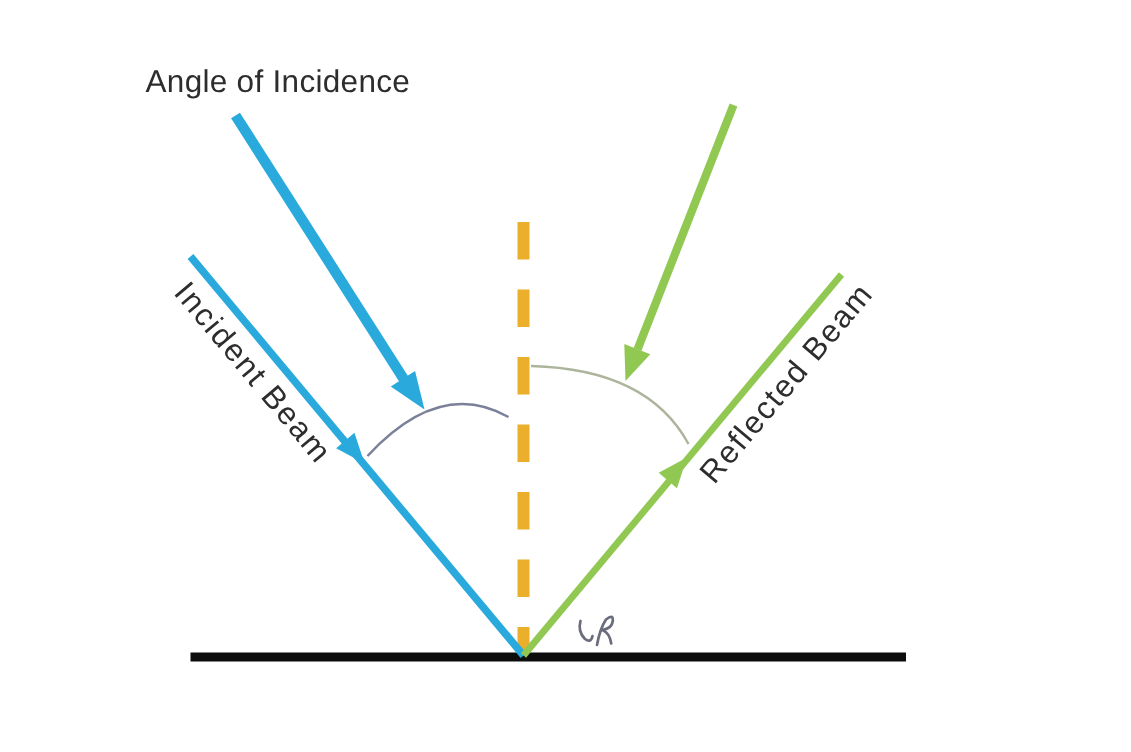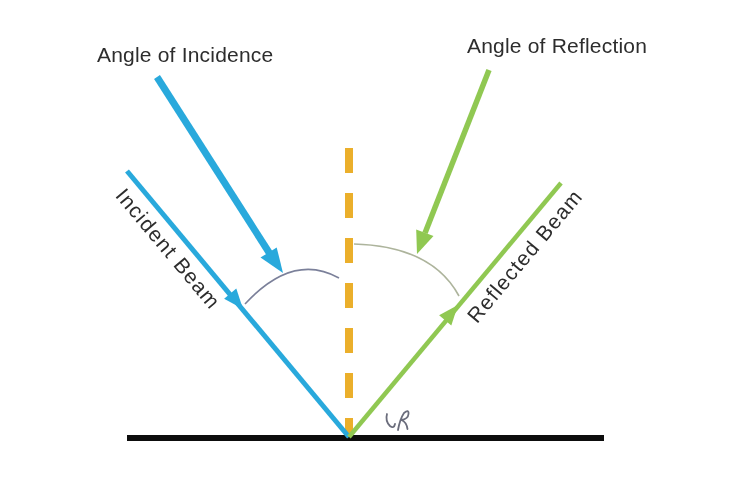--- a/index.html
+++ b/index.html
@@ -71,19 +71,18 @@
     <path d="M 354,244 Q 432,246 459,296" fill="none" stroke-width="1.6" stroke="#ADB49C"></path>
 
     <g fill="none" stroke-width="1.8" stroke-linecap="round" stroke-linejoin="round" stroke="#6B6D7C">
       <path d="M 387,414 q -2,7 3,12 q 4,3 5,-2"></path>
       <path d="M 398,430 q 2,-11 6,-17 q 5,-4 4.5,1 q -0.5,5 -7,6 q 5,2 6,9"></path>
     </g>
   </svg>
 
   <div class="label title-label incidence-title">Angle of Incidence</div>
 
-  <div class="label title-label reflection-title">Angle of Reflection</div>
 
   <div class="label beam-label incident-beam-label">Incident Beam</div>
 
   <div class="label beam-label reflected-beam-label">Reflected Beam</div>
 
 </div>
 
 </body></html>

